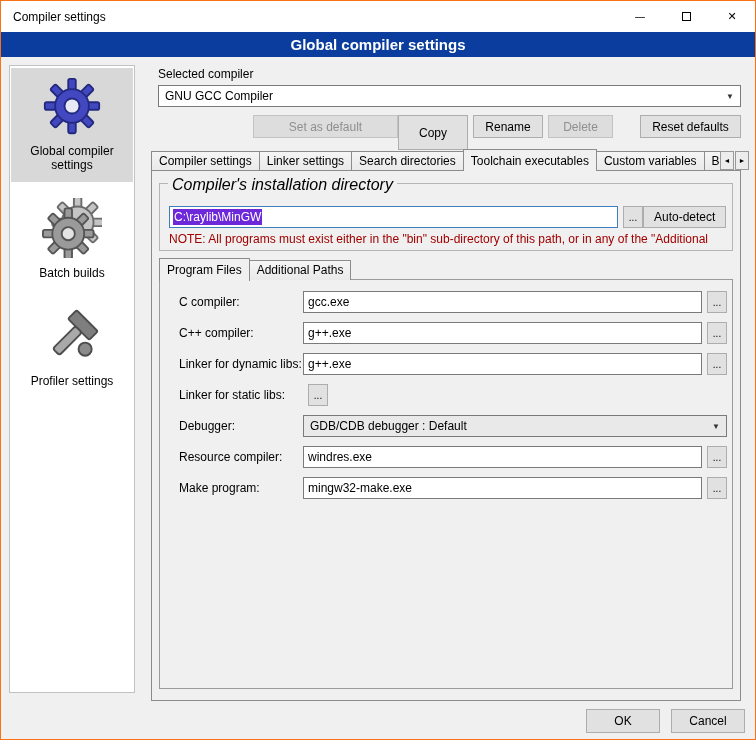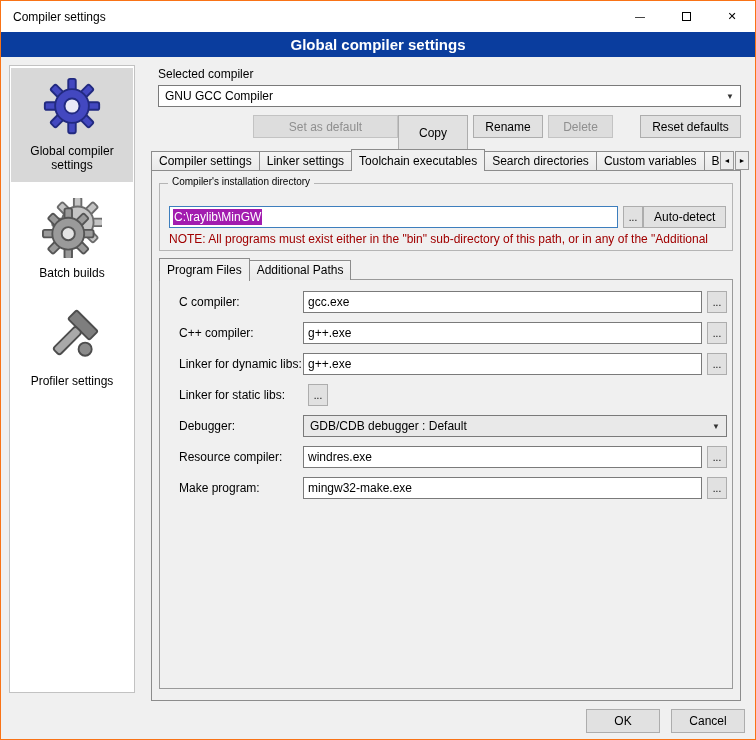--- a/index.html
+++ b/index.html
@@ -65,27 +65,27 @@
   .tab-arrows { position:absolute; right:0; top:3px; display:flex; z-index:4; }
   .tab-arrow { width:14px; height:19px; background:#EDEDED; border:1px solid #999;
                font-size:7px; padding:0; margin-left:1px; cursor:default; }
 
   .tabpanel { position:absolute; left:150px; top:169px; width:590px; height:531px;
               background:#F0F0F0; border:1px solid #8C8C8C; z-index:1; }
 
   
   .groupbox { position:absolute; left:158px; top:182px; width:574px; height:68px;
               border:1px solid #B5B5B5; z-index:2; }
-  .legend { position:absolute; left:8px; top:-8px; background:#F0F0F0; padding:0 4px; font-size:10px; }
+  .legend { position:absolute; left:8px; top:-8px; background:#F0F0F0; padding:0 4px; font-size:16px;font-style:italic; }
 
   .dirrow { position:absolute; left:168px; top:205px; width:558px; height:22px;
             display:flex; align-items:center; z-index:3; }
   .dirfield { width:449px; height:22px; border:1px solid #3D7EBD; background:#fff;
               display:flex; align-items:center; padding-left:3px; flex:none; }
-  .dirfield .sel { background:#a21caf; color:#fff; padding:1px 1px; }
+  .dirfield .sel { background:#6d28d9; color:#fff; padding:1px 1px; }
   .autodetect { height:22px; padding:0 10px; margin-left:0; }
   .note { position:absolute; left:168px; top:231px; width:560px; color:#A00000;
           font-size:12px; white-space:nowrap; overflow:hidden; z-index:3; }
 
   
   .subtabstrip { position:absolute; left:158px; top:257px; height:22px; display:flex;
                  align-items:flex-end; z-index:3; }
   .subpanel { position:absolute; left:158px; top:278px; width:574px; height:410px;
               background:#F0F0F0; border:1px solid #9A9A9A; z-index:2; }
 
@@ -186,22 +186,22 @@
   <button class="abs btn" style="left:252px; top:114px; width:145px; height:23px;" disabled="">Set as default</button>
   <button class="abs btn" style="left:397px; top:114px; width:70px; height:35px;">Copy</button>
   <button class="abs btn" style="left:472px; top:114px; width:70px; height:23px;">Rename</button>
   <button class="abs btn" style="left:547px; top:114px; width:65px; height:23px;" disabled="">Delete</button>
   <button class="abs btn" style="left:639px; top:114px; width:101px; height:23px;">Reset defaults</button>
 
   <div class="tabstrip">
     <div class="tabs">
       <div class="tab">Compiler settings</div>
       <div class="tab">Linker settings</div>
+      <div class="tab">Search directories</div>
       <div class="tab active">Toolchain executables</div>
-      <div class="tab">Search directories</div>
       <div class="tab">Custom variables</div>
       <div class="tab">Build options</div>
     </div>
     <div class="tab-arrows">
       <button class="tab-arrow">◄</button>
       <button class="tab-arrow">►</button>
     </div>
   </div>
 
   <div class="tabpanel"></div>

